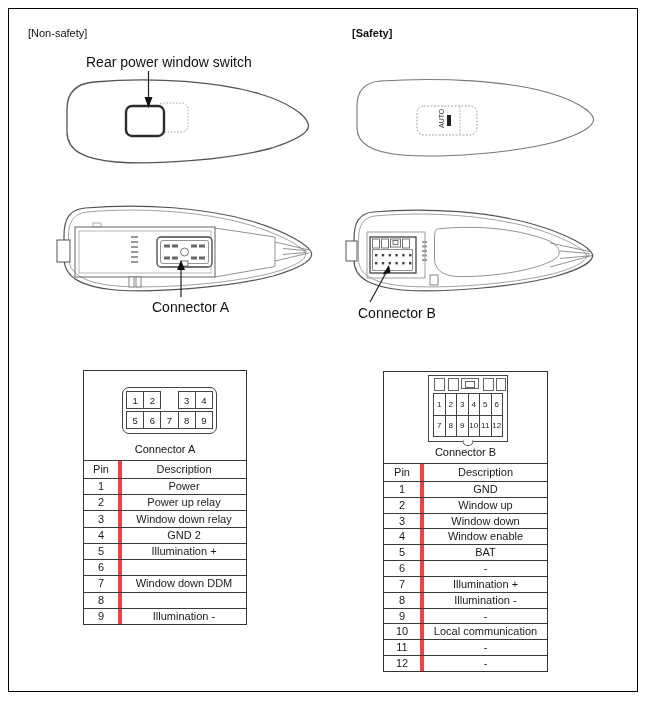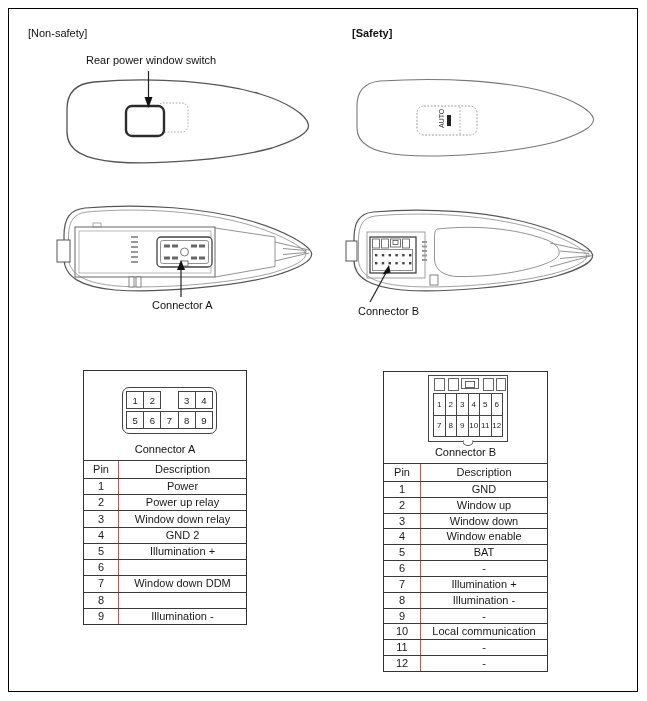--- a/index.html
+++ b/index.html
@@ -4,21 +4,21 @@
 <style>
   html,body{margin:0;padding:0;}
   body{
     width:647px;height:701px;position:relative;background:#ffffff;
     font-family:"Liberation Sans", sans-serif;color:#1a1a1a;overflow:hidden;
   }
   .frame{position:absolute;left:8px;top:8px;width:628px;height:682px;border:1.3px solid #000;}
   .sec-label{position:absolute;font-size:11px;color:#111;}
   #lblNonSafety{left:28px;top:27px;}
   #lblSafety{left:352px;top:27px;font-weight:bold;}
-  .callout{position:absolute;font-size:11px;color:#111;white-space:nowrap;}
+  .callout{position:absolute;font-size:14px;color:#111;white-space:nowrap;}
   #lblRearSwitch{left:86px;top:54px;}
   #lblConnA{left:152px;top:299px;}
   #lblConnB{left:358px;top:305px;}
   svg{position:absolute;overflow:visible;}
   #svgFrontA{left:60px;top:70px;}
   #svgFrontB{left:348px;top:75px;}
   #svgBackA{left:55px;top:200px;}
   #svgBackB{left:345px;top:205px;}
 
   
@@ -27,21 +27,21 @@
   #tableB{left:383px;top:371px;width:165px;height:301px;}
   .diagram-zone{position:relative;flex:none;}
   #tableA .diagram-zone{height:89px;}
   #tableB .diagram-zone{height:91px;}
   .conn-title{position:absolute;bottom:5px;left:0;width:100%;text-align:center;font-size:11px;color:#111;}
   .trow{display:flex;border-top:1px solid #3a3a3a;align-items:stretch;}
   .trow.header{height:17px;flex:none;}
   .rows-zone{flex:1;display:flex;flex-direction:column;}
   .rows-zone .trow{flex:1;}
   .tcell{display:flex;align-items:center;justify-content:center;font-size:11px;line-height:1;}
-  .tcell-pin{border-right:1px solid #ef4444;flex:none;text-align:right;}
+  .tcell-pin{border-right:4px solid #ef4444;flex:none;text-align:right;}
   #tableA .tcell-pin{width:34px;}
   #tableB .tcell-pin{width:36px;}
   .tcell-desc{flex:1;}
 
   
   .connA{position:absolute;left:38px;top:16px;width:95px;height:47px;border:1.4px solid #444;
          border-radius:7px;box-sizing:border-box;padding:3px;}
   .connA .pin-row{display:flex;height:18px;}
   .connA .pin-row + .pin-row{margin-top:2px;}
   .pcell{flex:1;border:1px solid #444;margin-left:-1px;display:flex;align-items:center;justify-content:center;

